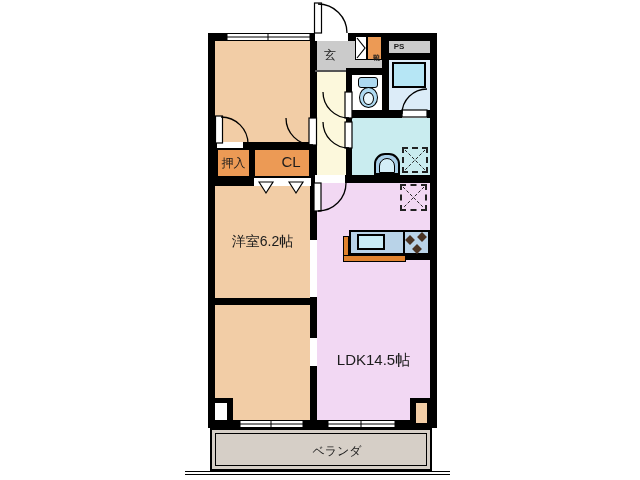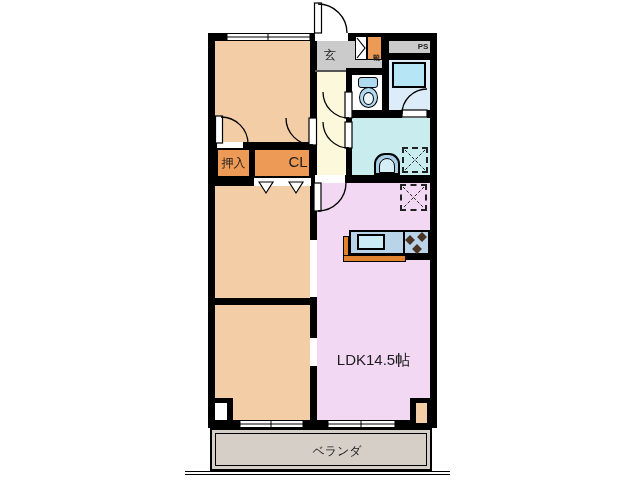--- a/index.html
+++ b/index.html
@@ -138,21 +138,22 @@
     </g>
 
     <g fill="#4a3424">
       <rect x="406.5" y="236.5" width="7" height="7" transform="rotate(45 410 240)"></rect>
       <rect x="418.5" y="233.5" width="7" height="7" transform="rotate(45 422 237)"></rect>
       <rect x="413.5" y="245.5" width="7" height="7" transform="rotate(45 417 249)"></rect>
     </g>
     <line x1="404" y1="230" x2="404" y2="255" stroke="#000" stroke-width="2"></line>
   </svg>
 
+  <div class="lbl" style="left:215px;top:233px;width:95px;font-size:14px;">洋室6.2帖</div>
   <div class="lbl" style="left:317px;top:351px;width:113px;font-size:15px;">LDK14.5帖</div>
   <div class="lbl" style="left:216px;top:155px;width:35px;font-size:12px;">押入</div>
-  <div class="lbl" style="left:269px;top:153px;width:58px;font-size:15px;">CL</div>
+  <div class="lbl" style="left:262px;top:153px;width:58px;font-size:15px;">CL</div>
   <div class="lbl" style="left:317px;top:47px;width:26px;font-size:12px;">玄</div>
   <div class="lbl vtext" style="left:370px;top:38px;width:10px;height:20px;font-size:7px;line-height:1;">靴箱</div>
-  <div class="lbl" style="left:389px;top:42px;width:20px;font-size:8px;font-weight:bold;padding-left:24px;">PS</div>
+  <div class="lbl" style="left:389px;top:42px;width:20px;font-size:8px;font-weight:bold;">PS</div>
   <div class="lbl" style="left:210px;top:443px;width:254px;font-size:12px;">ベランダ</div>
 
 </div>
 
 </body></html>

